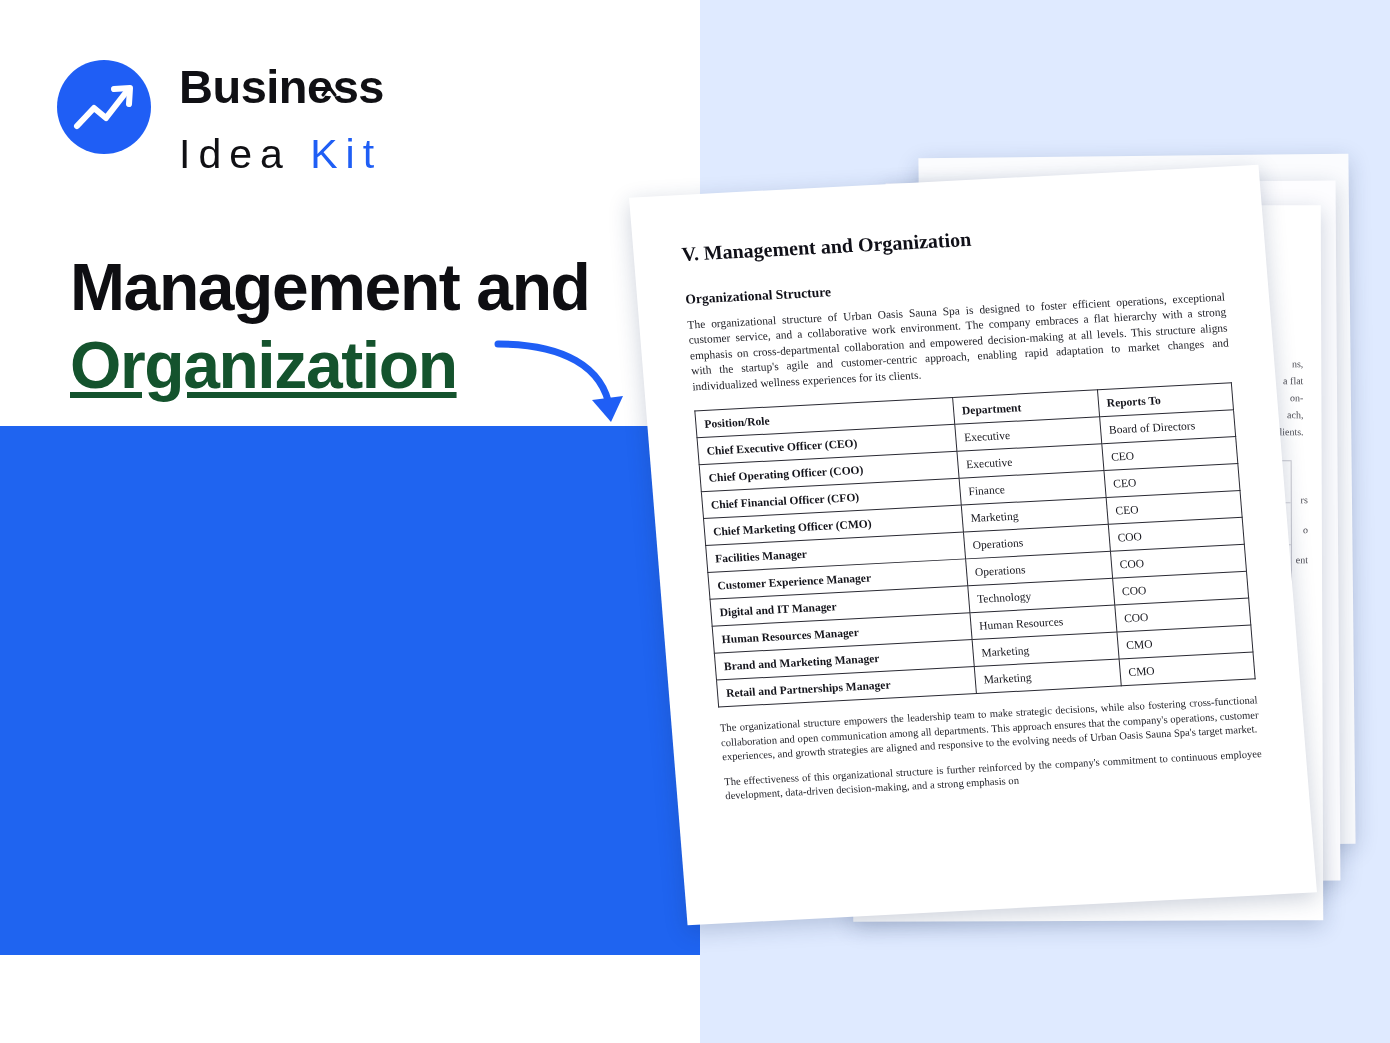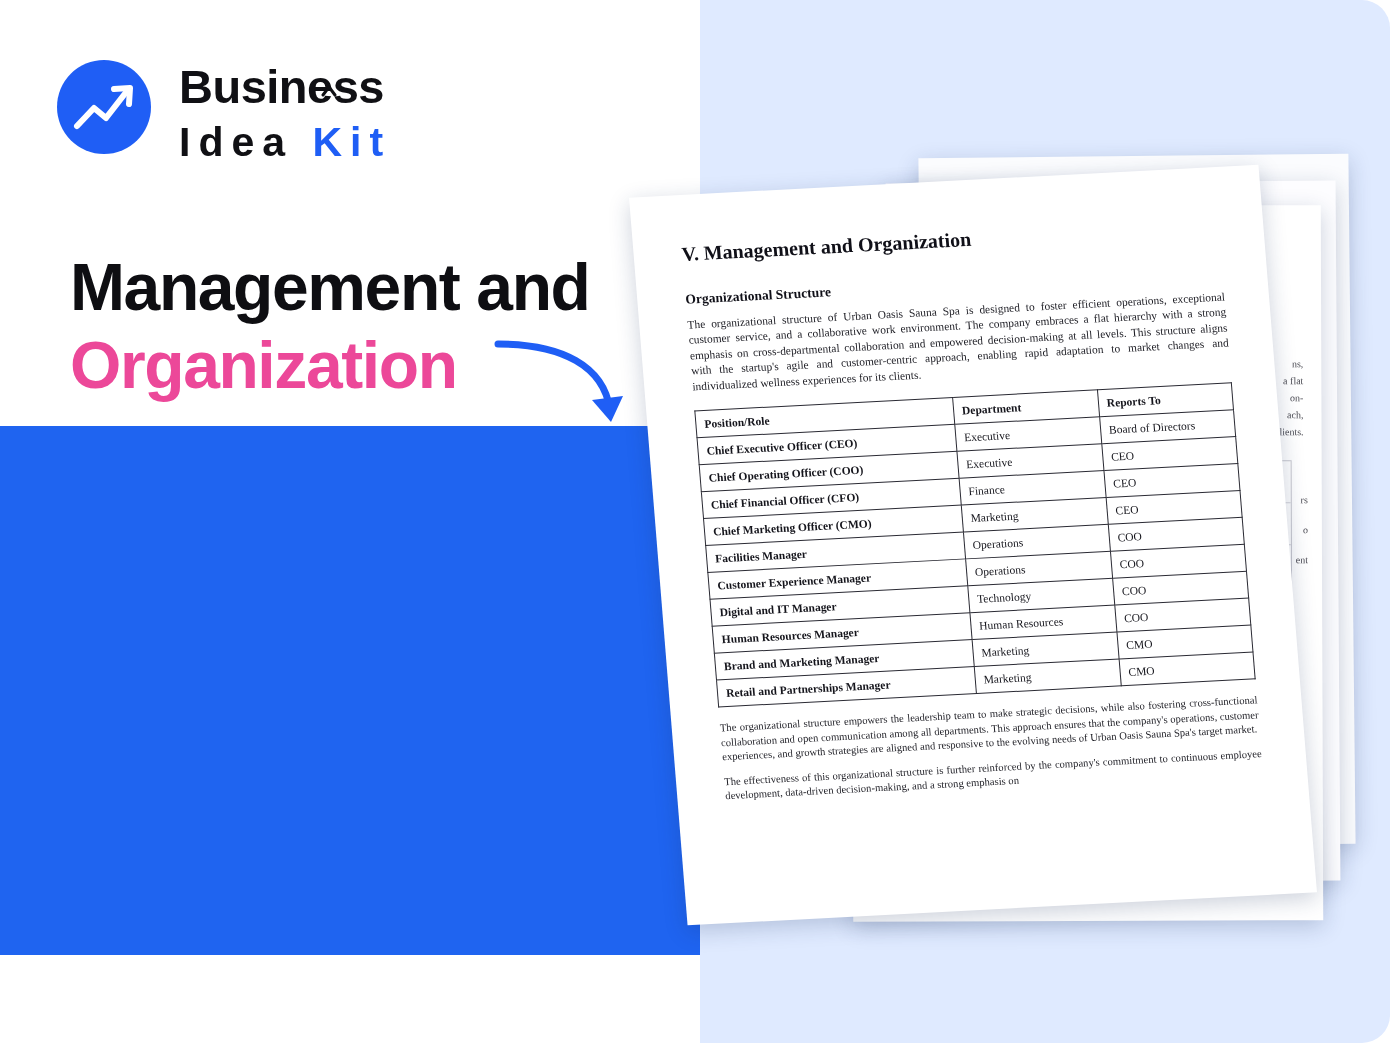--- a/index.html
+++ b/index.html
@@ -8,21 +8,20 @@
     width: 1390px; height: 1043px;
     font-family: "Liberation Sans", sans-serif;
     background: #ffffff;
     overflow: hidden;
   }
   .canvas {
     position: relative;
     width: 1390px; height: 1043px;
     background: #ffffff;
     overflow: hidden;
-    border-radius: 28px;
   }
 
   
   .bg-right-pale {
     position: absolute;
     left: 700px; top: 0;
     width: 690px; height: 1043px;
     background: #dfeaff;
   }
   .bg-blue-panel {
@@ -64,41 +63,40 @@
     line-height: 50px;
     position: relative;
   }
   .logo-hat {
     position: absolute;
     left: 142px; top: -6px;
     width: 16px; height: 13px;
   }
   .logo-line2 {
     font-size: 41px;
-    font-weight: bold;
+    font-weight: normal;
     color: #101014;
     letter-spacing: 8px;
     line-height: 48px;
-    margin-top: 6px;
-    text-align: center;
+    margin-top: 18px;
   }
   .logo-kit { color: #1f5ef5; }
 
   
   .headline {
     position: absolute;
     left: 70px; top: 248px;
     width: 620px;
     font-size: 66px;
     font-weight: bold;
     line-height: 78px;
     letter-spacing: -1.4px;
     color: #0e0e12;
   }
-  .headline .hl2 { color: #ec4899; display: block; }
+  .headline .hl2 { color: #14532d; display: block; text-decoration: underline; }
 
   
   .arrow {
     position: absolute;
     left: 492px; top: 330px;
     width: 140px; height: 110px;
   }
 
   
   .body-copy {

